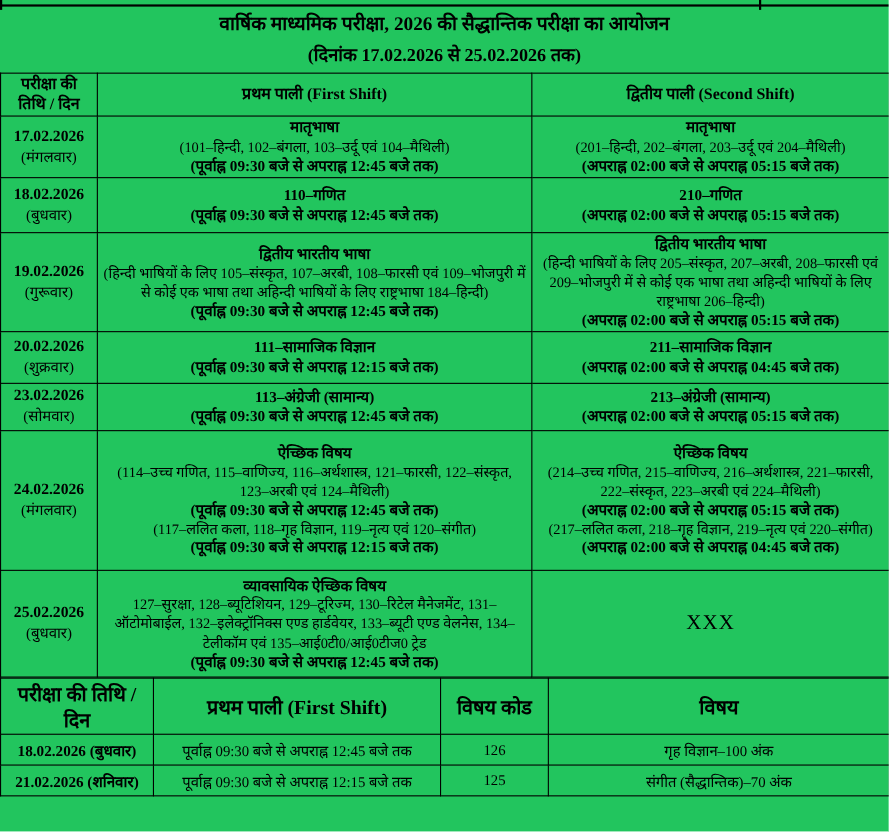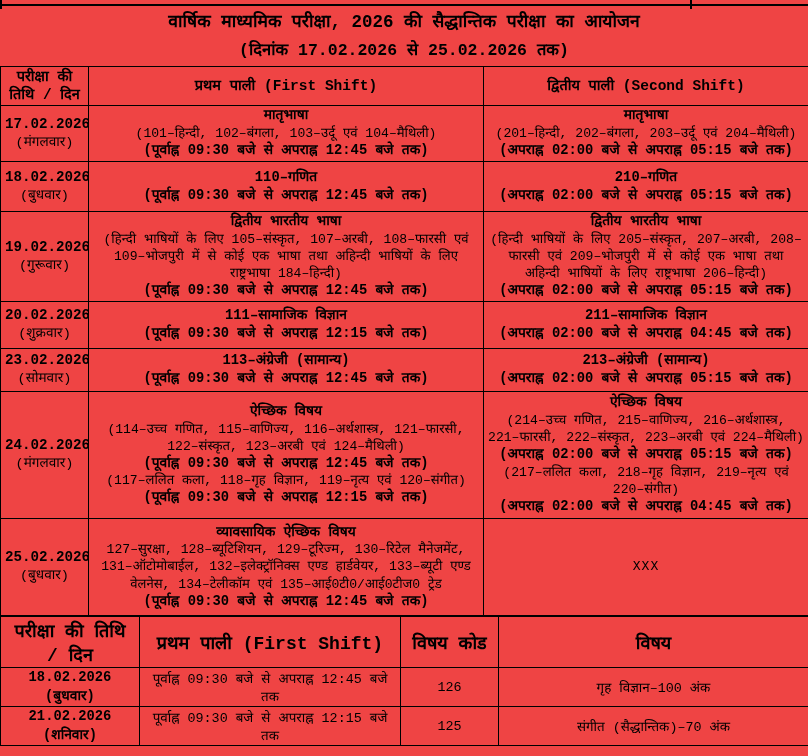--- a/index.html
+++ b/index.html
@@ -1,40 +1,40 @@
 <!DOCTYPE html>
 <html><head>
 <meta charset="utf-8">
 <style>
   html,body{margin:0;padding:0;background:#fff;}
   .page{
     width:808px;height:756px;position:relative;overflow:hidden;
-    background:#ef4444;color:#000;
-    font-family:Liberation Mono, monospace;
+    background:#22c55e;color:#000;
+    font-family:Liberation Serif, serif;
   }
   .topline{position:absolute;top:4px;left:0;width:808px;border-top:2.5px solid #000;}
   .tick{position:absolute;top:0;width:2px;height:9px;background:#000;}
   .tick-left{left:0;}
   .tick-mid{left:690px;}
 
   .titles{text-align:center;padding-top:8px;}
   .t1{font-size:17.5px;font-weight:bold;}
   .t2{font-size:16.5px;font-weight:bold;margin-top:5px;}
 
   table{border-collapse:collapse;table-layout:fixed;width:808px;}
   td,th{border:1.6px solid #000;padding:1px 4px;vertical-align:middle;text-align:center;overflow:hidden;}
 
   .main{margin-top:6px;border-radius:11px;}
   .main th{font-size:14.5px;font-weight:bold;height:36px;line-height:1.25;}
   .ln{line-height:1.3;}
   .bold{font-weight:bold;font-size:13.8px;}
   .reg{font-weight:normal;font-size:13.1px;}
   .datecell .date{font-weight:bold;font-size:14.2px;line-height:1.35;}
   .datecell .day{font-weight:normal;font-size:13.6px;line-height:1.35;}
-  .xxx{font-size:13px;letter-spacing:1px;}
+  .xxx{font-size:19px;letter-spacing:1px;}
 
   .note{font-size:15.2px;font-weight:bold;padding:7px 2px 4px 8px;}
 
   .blind th{font-size:18px;font-weight:bold;height:25px;}
   .blind td{font-size:13.4px;height:25px;}
   .blind .bdate{font-weight:bold;font-size:13.8px;}
 </style>
 </head>
 <body>
 

